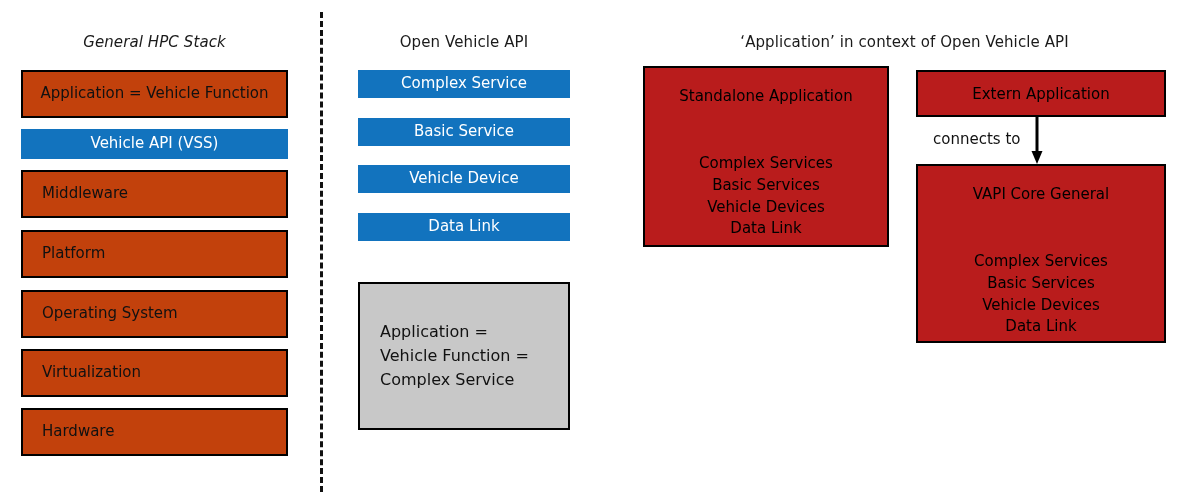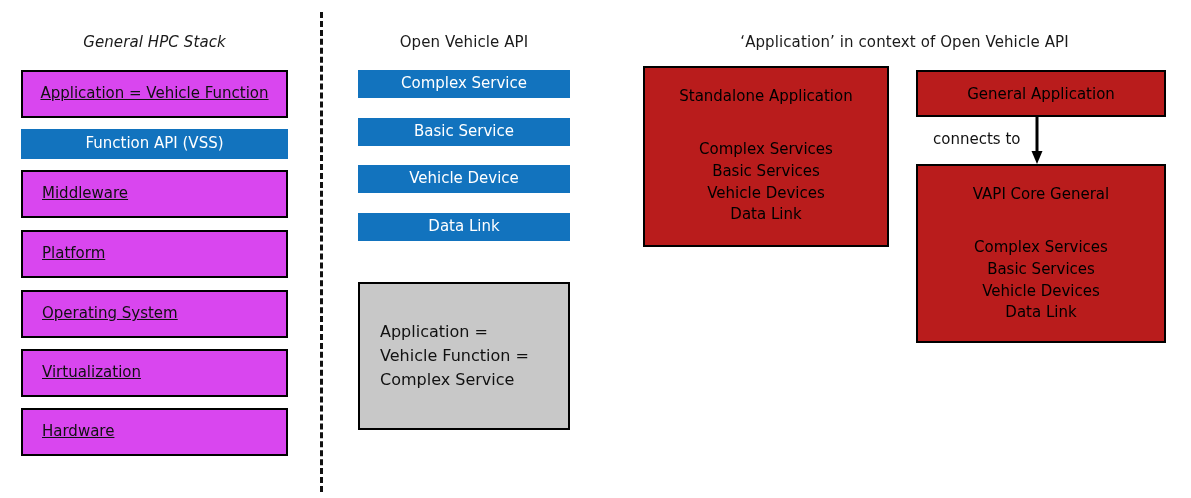--- a/index.html
+++ b/index.html
@@ -51,21 +51,21 @@
     box-sizing: border-box;
     display: flex;
     align-items: center;
     font-size: 15px;
     line-height: 1.32;
   }
   .box.bordered { border: 2px solid #000000; }
   .box.center   { justify-content: center; text-align: center; }
   .box.left     { justify-content: flex-start; text-align: left; padding-left: 19px; }
 
-  .teal  { background: #d946ef; color: #111111; text-decoration: underline; }
+  .teal  { background: #c2410c; color: #111111; }
   .blue  { background: #1273be; color: #ffffff; }
   .gray  { background: #c8c8c8; color: #111111; }
 
   
   .hpc-box { left: 21px; width: 267px; height: 48px; }
 
   
   .ovapi-box {
     left: 358px;
     width: 212px;
@@ -88,21 +88,21 @@
     box-sizing: border-box;
     border: 2px solid #000000;
     background: #b91c1c;
     color: #000000;
     display: flex;
     flex-direction: column;
     align-items: center;
     font-size: 15px;
   }
   .stack-title { margin-top: 19px; white-space: nowrap; }
-  .stack-body  { margin-top: 34px; white-space: pre-line; text-align: center; line-height: 1.45; }
+  .stack-body  { margin-top: 48px; white-space: pre-line; text-align: center; line-height: 1.45; }
 
   #box-standalone { left: 643px; top: 66px;  width: 246px; height: 181px; }
   #box-extern     { left: 916px; top: 70px;  width: 250px; height: 47px;
                     justify-content: center; }
   #box-extern .stack-title { margin-top: 0; }
   #box-vapi       { left: 916px; top: 164px; width: 250px; height: 179px; }
 
   
   #connector {
     position: absolute;
@@ -131,21 +131,21 @@
 
   <div class="heading" id="heading-appctx">‘Application’ in context of Open Vehicle API</div>
 
   <div id="divider"></div>
 
   <div class="box hpc-box bordered teal center" style="top:70px;">
     <span>Application = Vehicle Function</span>
   </div>
 
   <div class="box hpc-box blue center" style="top:129px;height:30px;">
-    <span>Function API (VSS)</span>
+    <span>Vehicle API (VSS)</span>
   </div>
 
   <div class="box hpc-box bordered teal left" style="top:170px;">
     <span>Middleware</span>
   </div>
 
   <div class="box hpc-box bordered teal left" style="top:230px;">
     <span>Platform</span>
   </div>
 
@@ -185,21 +185,21 @@
 
   <div class="stack-box" id="box-standalone">
     <div class="stack-title">Standalone Application</div>
     <div class="stack-body">Complex Services
 Basic Services
 Vehicle Devices
 Data Link</div>
   </div>
 
   <div class="stack-box" id="box-extern">
-    <div class="stack-title">General Application</div>
+    <div class="stack-title">Extern Application</div>
   </div>
 
   <svg id="connector" viewBox="0 0 14 48">
     <line x1="7" y1="0" x2="7" y2="38" stroke="#000000" stroke-width="3"></line>
     <polygon points="7,47 1.5,34 12.5,34" fill="#000000"></polygon>
   </svg>
 
   <div id="connector-label">connects to</div>
 
   <div class="stack-box" id="box-vapi">

